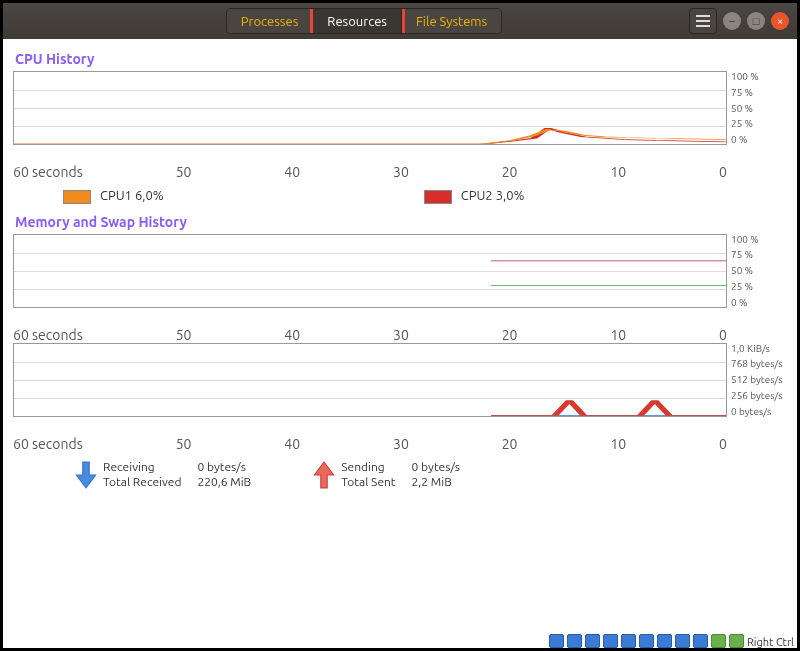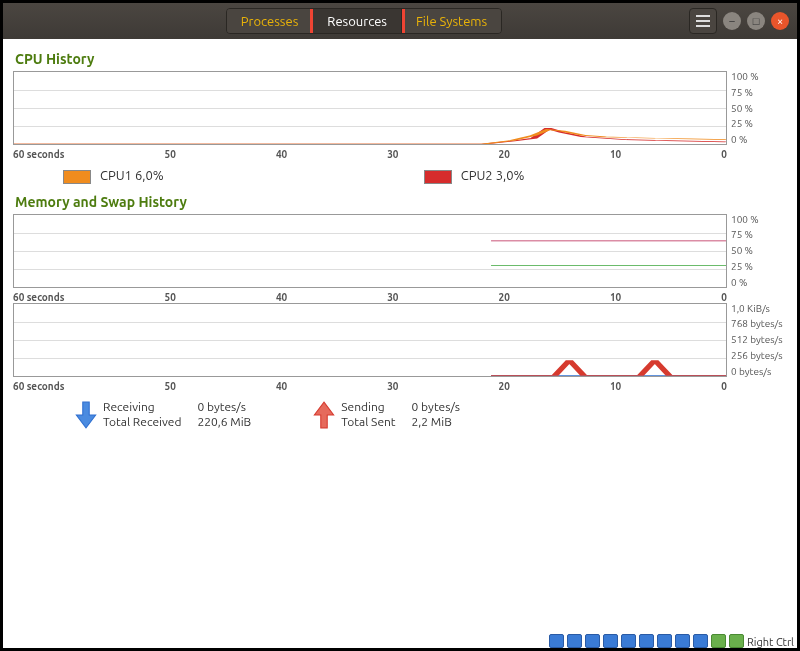--- a/index.html
+++ b/index.html
@@ -59,37 +59,37 @@
   .hamburger span { width: 14px; height: 2px; background: #ddd; }
   .win-btn {
     width: 18px; height: 18px; border-radius: 50%;
     display: inline-flex; align-items: center; justify-content: center;
     font-size: 11px; color: #333; cursor: pointer;
   }
   .win-min { background: #8a857f; }
   .win-max { background: #8a857f; }
   .win-close { background: #e9552b; color: #fff; }
   .content { padding: 6px 10px 0 10px; }
-  .section-title { font-weight: 600; font-size: 14px; margin: 6px 0 4px 2px; color: #4d7c0f;}
+  .section-title { font-weight: 600; font-size: 14px; margin: 6px 0 4px 2px; color: #8b5cf6;}
   .chart-wrap { display: flex; }
   .chart {
     flex: 1;
     border: 1px solid #999;
     height: 74px;
     position: relative;
     background: #fff;
   }
   .chart .hline { position: absolute; left:0; right:0; border-top:1px solid #ddd; }
   .yaxis {
     width: 60px;
     display: flex; flex-direction: column; justify-content: space-between;
     font-size: 10px; color: #555; padding-left: 4px;
     height: 74px;
   }
-  .xaxis { display: flex; justify-content: space-between; font-size: 10px; color:#555; margin: 4px 60px 0 0; font-weight: bold;}
+  .xaxis { display: flex; justify-content: space-between; font-size: 14px; color:#555; margin: 19px 60px 0 0;}
   .legend-row { display: flex; gap: 40px; margin: 8px 0 10px 50px; align-items: center;}
   .swatch { display:inline-block; width: 28px; height: 14px; border:1px solid #888; margin-right: 6px; vertical-align: middle;}
   .pie-row { display: flex; gap: 40px; margin: 8px 0 10px 40px; }
   .pie-block { display: flex; align-items: center; gap: 10px; }
   .pie { width: 34px; height: 34px; border-radius: 50%; position: relative; }
   .net-row { display:flex; gap: 60px; margin: 8px 0 4px 60px;}
   .net-block { display:flex; gap:4px; align-items:flex-start;}
   .arrow { width: 26px; height: 30px; }
   .kv { display: grid; grid-template-columns: auto auto; column-gap: 16px; row-gap:2px; font-size:12px;}
   .statusbar {

